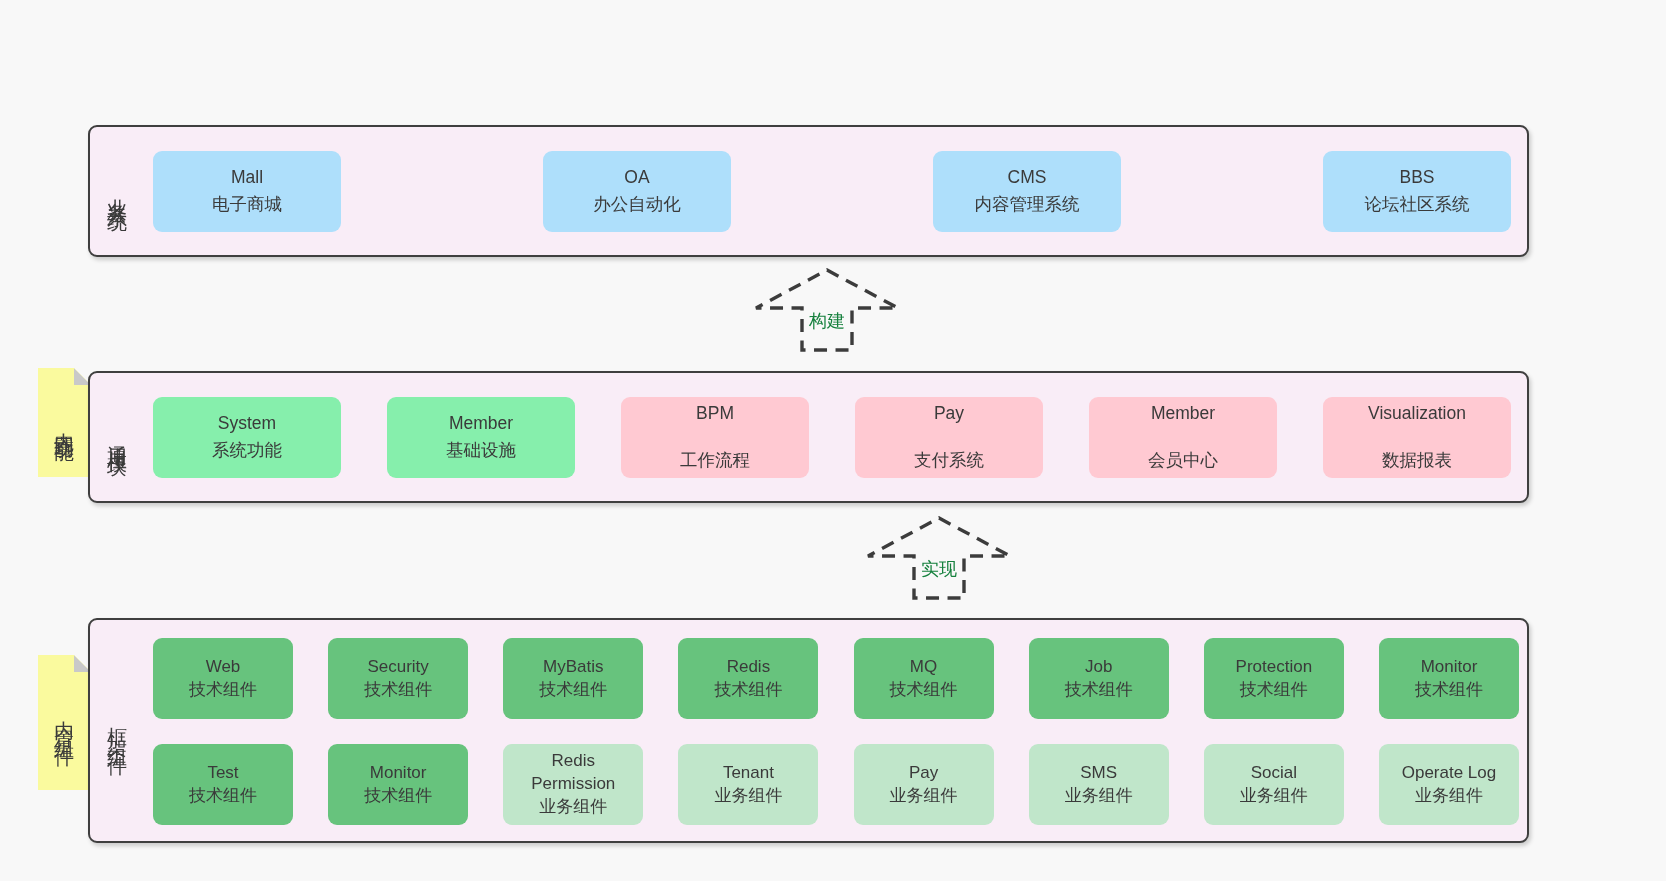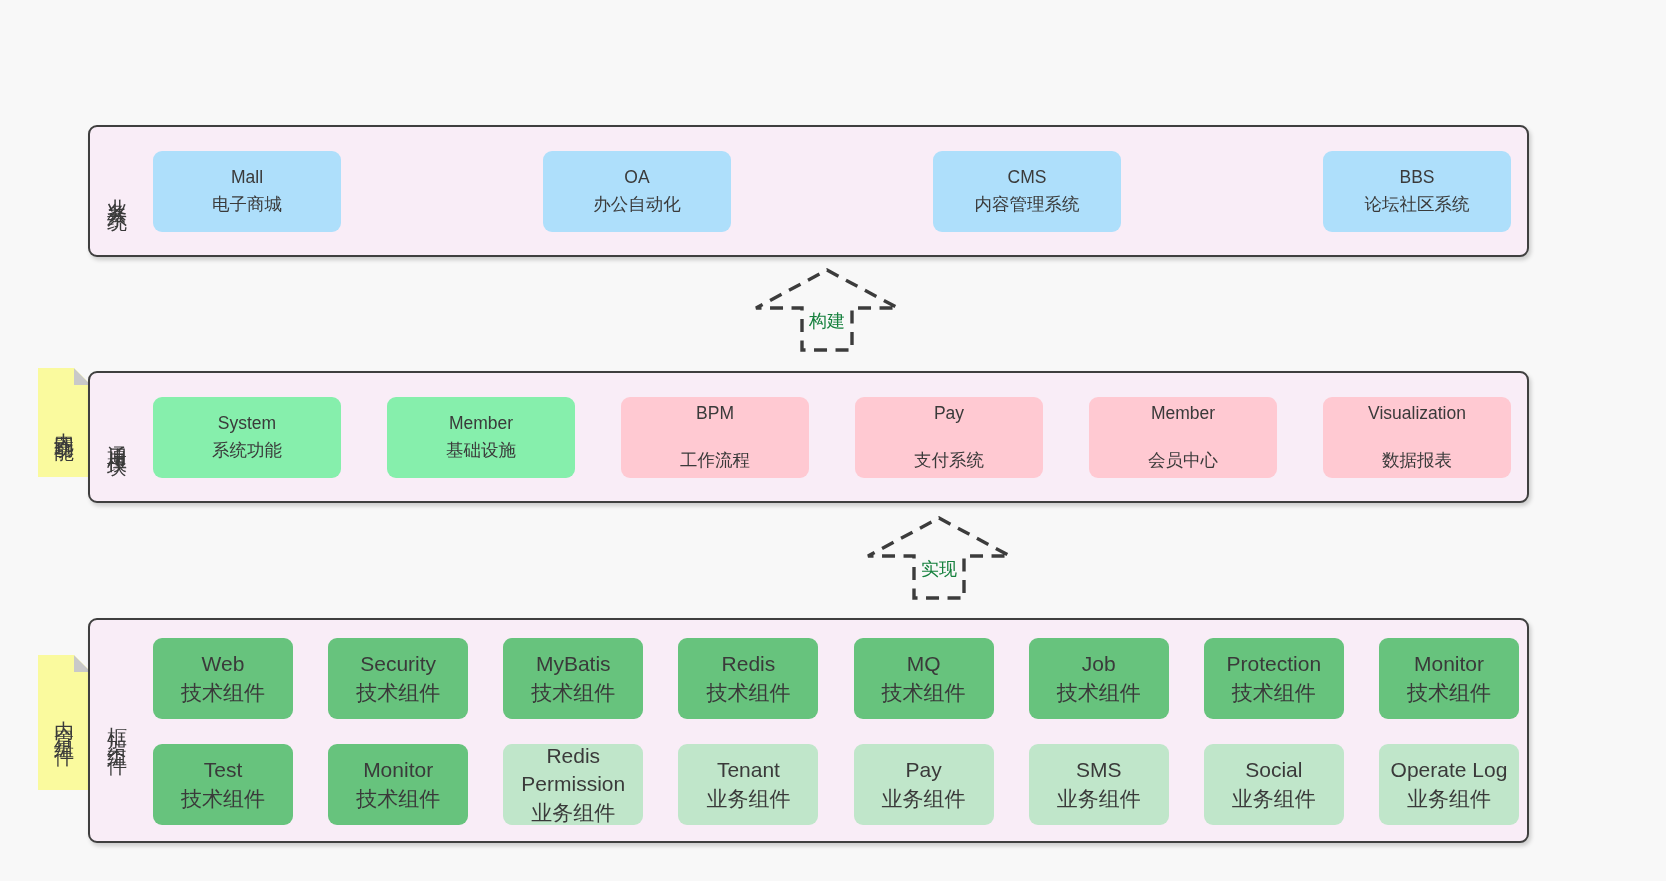--- a/index.html
+++ b/index.html
@@ -34,21 +34,21 @@
     display:flex;flex-direction:column;justify-content:center;align-items:center;
     text-align:center;font-size:17.5px;line-height:1.55;color:#3a3a3a;
     padding:2px 6px;
     margin-left:8px;
   }
   .grid{
     flex:1;display:grid;grid-template-columns:repeat(8,140px);
     justify-content:space-between;row-gap:25px;
     padding:20px 16px 18px 0;align-content:center;
   }
-  .grid .box{width:140px;height:81px;font-size:21px;line-height:1.35;padding:2px 8px;}
+  .grid .box{width:140px;height:81px;font-size:17px;line-height:1.35;padding:2px 8px;}
   .box[data-variant="blue"]{background:#aedffb;}
   .box[data-variant="red"]{background:#86efac;}
   .box[data-variant="pink"]{background:#ffc9d2;gap:19px;}
   .box[data-variant="green"]{background:#67c37d;}
   .box[data-variant="lightgreen"]{background:#c0e6ca;}
   .sticky{
     position:absolute;left:38px;width:53px;background:#fafa9e;z-index:1;
     box-shadow:1px 2px 3px rgba(0,0,0,0.15);
     clip-path:polygon(0 0,calc(100% - 17px) 0,100% 17px,100% 100%,0 100%);
     display:flex;align-items:center;justify-content:center;

